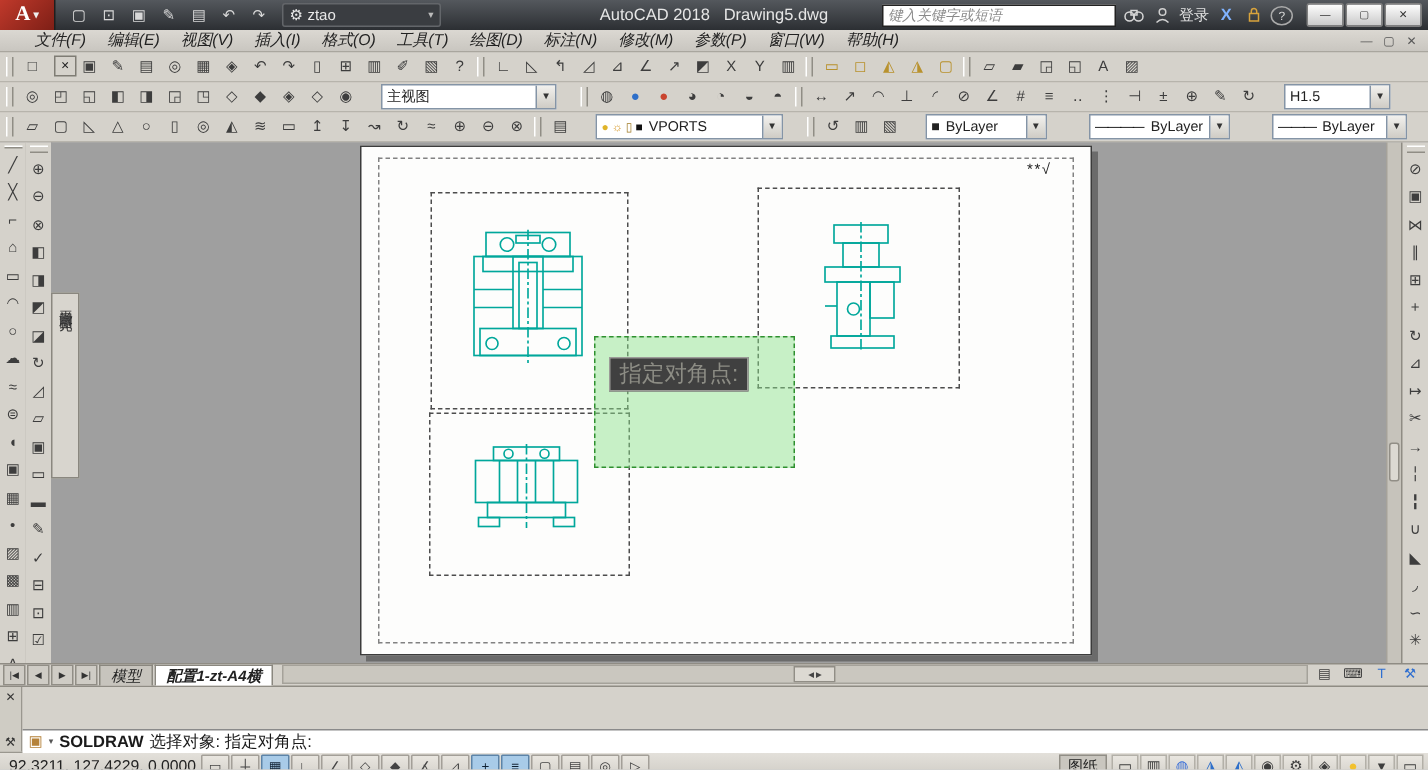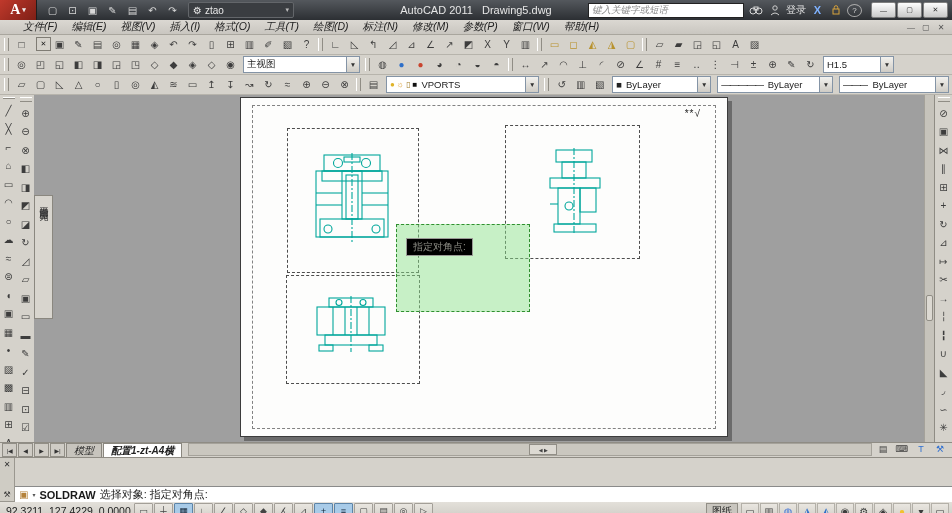--- a/index.html
+++ b/index.html
@@ -42,21 +42,21 @@
   
   .tbrow{height:19px;background:#d5d2cb;border-bottom:1px solid #b7b4ac;display:flex;align-items:center;
     overflow:hidden;padding-left:2px;}
   .tb-group{display:flex;align-items:center;}
   .tb-group::before{content:"";width:3px;height:13px;margin:0 3px 0 2px;
     border-left:1px solid #fff;border-right:1px solid #908d85;}
   .tbi{width:17px;height:16px;display:flex;align-items:center;justify-content:center;font-size:10px;
     color:#3d3d3d;border:1px solid transparent;}
   .tbi i{font-style:normal;}
   .dd{display:flex;align-items:center;background:#fff;border:1px solid #8494a6;height:15px;
-    font-size:9.5px;color:#222;margin:0 3px;padding-left:3px;overflow:hidden;white-space:nowrap;}
+    font-size:9.5px;color:#222;margin:0 14px;padding-left:3px;overflow:hidden;white-space:nowrap;}
   .dd .arrow{width:12px;height:15px;background:linear-gradient(#f2f1ee,#cfccc5);border-left:1px solid #8494a6;
     display:flex;align-items:center;justify-content:center;font-size:6.5px;color:#333;margin-left:auto;flex:0 0 auto;}
   .dd .lt{letter-spacing:-1px;color:#111;margin-right:4px;white-space:nowrap;overflow:hidden;}
   .dd .lbl{margin-right:4px;}
   .ddicons{display:flex;gap:2px;margin-right:4px;font-size:8px;}
 
   
   .main{position:relative;height:347px;background:#9f9f9f;}
   .vtb{position:absolute;top:0;bottom:0;width:17px;background:#d5d2cb;display:flex;flex-direction:column;
     align-items:center;overflow:hidden;}
@@ -78,22 +78,22 @@
     border:1px solid #3c3c3c;box-shadow:4px 4px 0 rgba(55,55,55,.5);}
   .pmargin{position:absolute;left:11px;top:7px;right:11px;bottom:7px;border:1px dashed #828282;}
   .smark{position:absolute;right:26px;top:10px;font-size:10px;color:#1a1a1a;letter-spacing:1px;}
   .vp{position:absolute;border:1px dashed #4d4d4d;}
   .vp1{left:46px;top:30px;width:130px;height:143px;}
   .vp2{left:264px;top:27px;width:133px;height:132px;}
   .vp3{left:45px;top:177px;width:132px;height:107px;}
   .vp svg{position:absolute;stroke:#00A79B;fill:none;stroke-width:1.1px;}
   .selwin{position:absolute;left:155px;top:126px;width:132px;height:86px;
     background:rgba(141,226,141,.48);border:1px dashed #2f8f2f;z-index:5;}
-  .cadtip{position:absolute;left:9px;top:13px;background:#000000;border:1px solid #9b9b97;
-    color:#8d8d85;font-size:10px;padding:1px 6px;white-space:nowrap;}
+  .cadtip{position:absolute;left:9px;top:13px;background:#404040;border:1px solid #9b9b97;
+    color:#8d8d85;font-size:15px;padding:1px 6px;white-space:nowrap;}
   .vscroll{position:absolute;right:18px;top:0;bottom:0;width:9px;background:#c6c3bb;border-left:1px solid #a5a29a;}
   .vthumb{position:absolute;left:1px;right:1px;top:200px;height:24px;background:#dcd9d2;
     border:1px solid #918e86;border-radius:2px;}
 
   
   .tabsrow{height:14px;background:#d5d2cb;display:flex;align-items:flex-end;border-top:1px solid #8f8c84;}
   .tnav{display:flex;margin-left:2px;gap:1px;}
   .tnavb{width:13px;height:12px;background:#cfccc5;border:1px solid #918e86;font-size:6px;color:#333;
     display:flex;align-items:center;justify-content:center;}
   .ltab{font-size:10px;color:#222;padding:0 7px;height:13px;display:flex;align-items:center;
@@ -170,21 +170,21 @@
         </span>
         <span class="tbi">
           <i>↷</i>
         </span>
       </div>
     <div class="wsbox">
       <span class="gear">⚙</span>
       <span>ztao</span>
       <span class="caret">▾</span>
     </div>
-    <div class="titletext">AutoCAD 2011   Drawing5.dwg</div>
+    <div class="titletext">AutoCAD 2018   Drawing5.dwg</div>
     <div class="tb-right">
       <div class="searchbox">
         <span>键入关键字或短语</span>
       </div>
       <span class="ticon">
         <svg width="14" height="10" viewBox="0 0 14 10">
             <circle cx="4" cy="6" r="3" fill="none" stroke="#d8d8d8"></circle>
             <circle cx="10" cy="6" r="3" fill="none" stroke="#d8d8d8"></circle>
             <rect x="5" y="2" width="4" height="3" fill="none" stroke="#d8d8d8"></rect>
           </svg>

